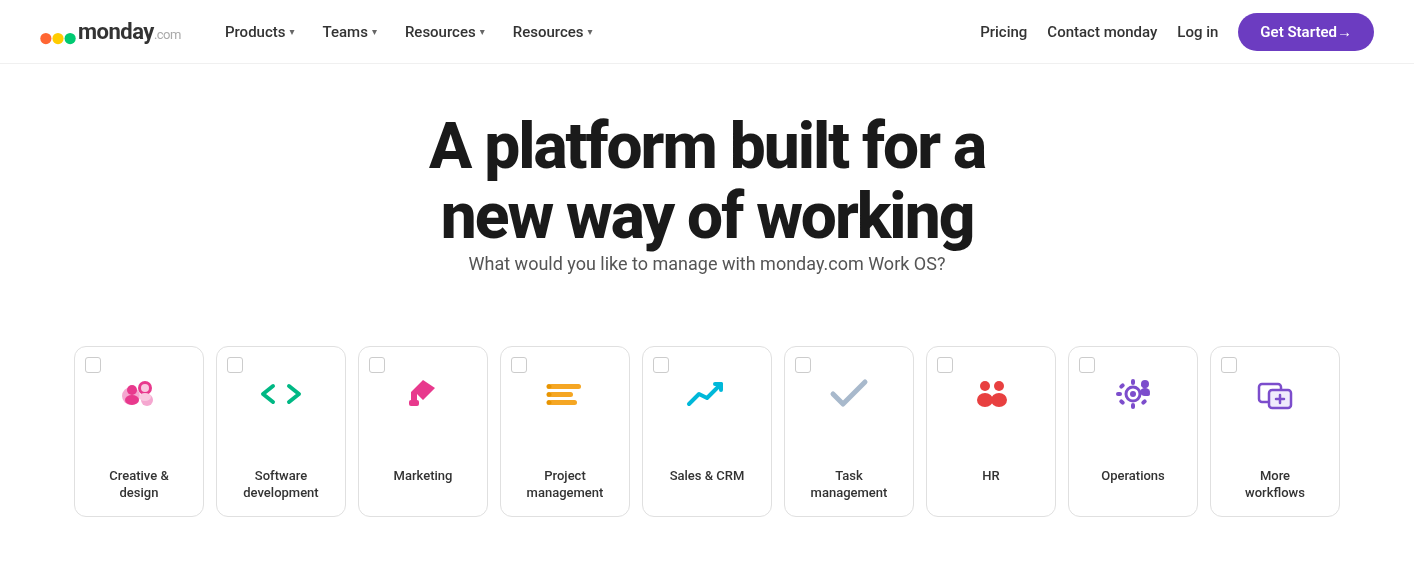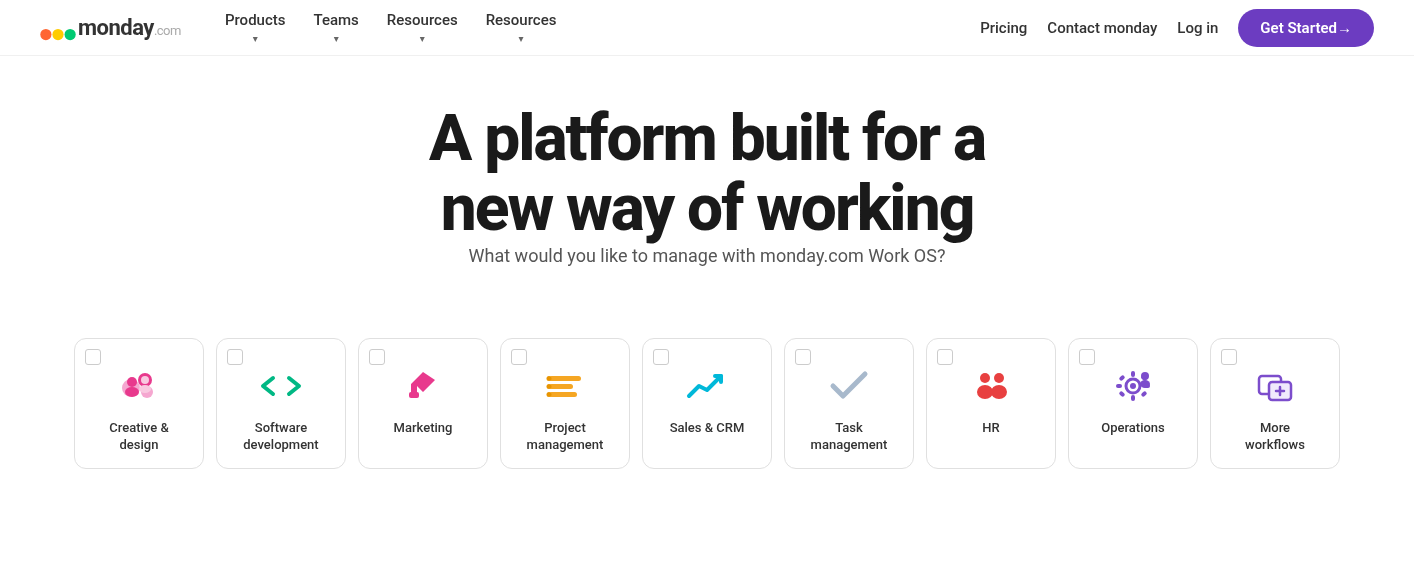--- a/index.html
+++ b/index.html
@@ -10,21 +10,21 @@
       width: 1414px;
       min-height: 580px;
       overflow-x: hidden;
     }
 
     
     nav {
       display: flex;
       align-items: center;
       padding: 0 40px;
-      height: 56px;
+      height: 64px;
       border-bottom: 1px solid #f0f0f0;
       position: relative;
       z-index: 10;
     }
     .logo {
       display: flex;
       align-items: center;
       margin-right: 32px;
       text-decoration: none;
     }
@@ -44,21 +44,20 @@
       display: flex;
       align-items: center;
       gap: 4px;
       padding: 8px 12px;
       font-size: 15px;
       color: #333;
       cursor: pointer;
       border-radius: 6px;
       font-weight: 500;
       text-decoration: none;
-      flex-direction: column;
     }
     .chevron {
       font-size: 10px;
       color: #666;
     }
 
     .nav-right {
       display: flex;
       align-items: center;
       gap: 20px;
@@ -123,20 +122,21 @@
       justify-content: flex-start;
       width: 130px;
       min-height: 130px;
       border: 1.5px solid #e0e0e0;
       border-radius: 12px;
       padding: 16px 10px 14px;
       cursor: pointer;
       position: relative;
       background: #fff;
       transition: border-color 0.15s, box-shadow 0.15s;
+      gap: 40px;
     }
     .card-checkbox {
       position: absolute;
       top: 10px;
       left: 10px;
       width: 16px;
       height: 16px;
       border: 1.5px solid #ccc;
       border-radius: 3px;
       background: #fff;

